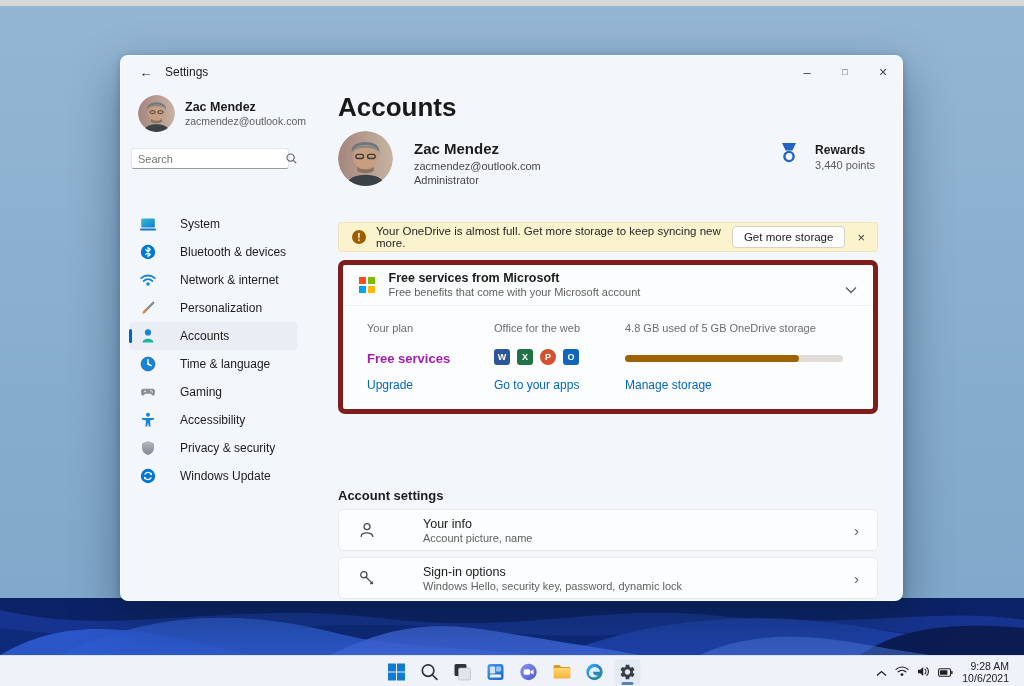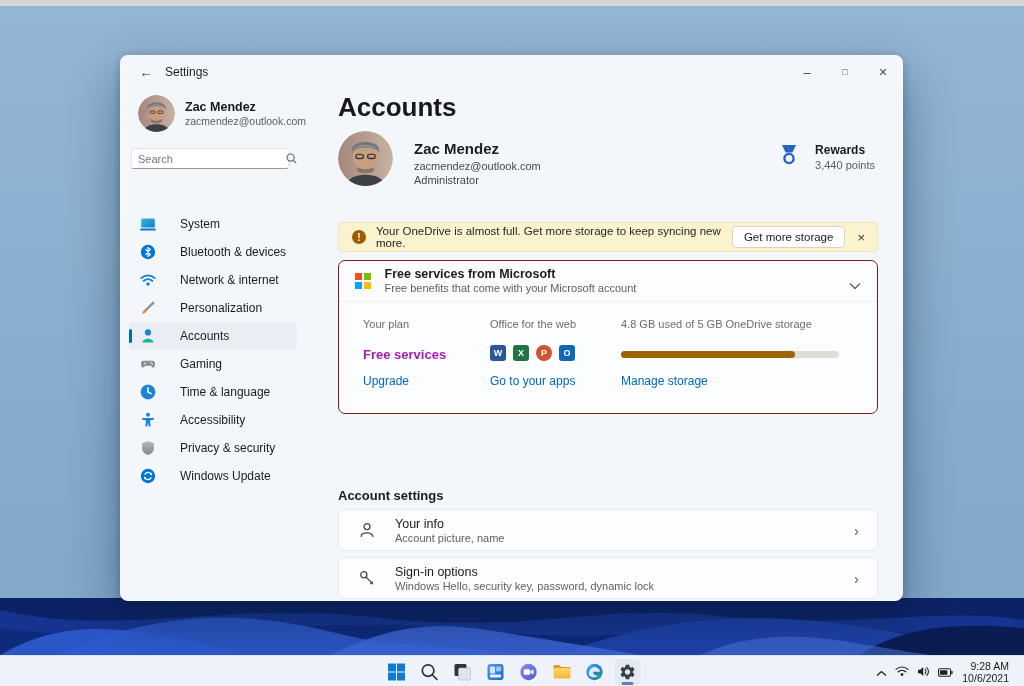--- a/index.html
+++ b/index.html
@@ -67,36 +67,36 @@
   .nav-label { font-size:12px; color:#1b1b1b; white-space:nowrap; }
 
   
   .main { position:absolute; left:216px; top:32px; right:0; bottom:0; }
   .page-title { position:absolute; left:1px; top:4px; font-size:26px; font-weight:600; color:#191919; }
   .acct-row { position:absolute; left:1px; top:43px; width:540px; height:56px; }
   .avatar-lg { position:absolute; left:0; top:0; width:55px; height:55px; border-radius:50%; overflow:hidden; }
   .acct-name { position:absolute; left:76px; top:9px; font-size:15px; font-weight:600; color:#1b1b1b; }
   .acct-email { position:absolute; left:76px; top:29px; font-size:11px; color:#474747; }
   .acct-role { position:absolute; left:76px; top:43px; font-size:11px; color:#474747; }
-  .rewards { position:absolute; right:3px; top:12px; display:flex; align-items:center; gap:17px; }
+  .rewards { position:absolute; right:3px; top:12px; display:flex; align-items:flex-start; gap:17px; }
   .rw-label { font-size:12px; font-weight:600; color:#1b1b1b; line-height:15px; }
   .rw-points { font-size:11px; color:#5d5d5d; line-height:14px; }
 
   .banner { position:absolute; left:1px; top:134px; width:540px; height:30px; background:#fbf2ce;
             border:1px solid #f0e3b6; border-radius:4px; display:flex; align-items:center; }
   .warn-badge { width:14px; height:14px; border-radius:50%; background:#9d5d00; color:#fff;
                 font-size:10px; font-weight:bold; display:flex; align-items:center; justify-content:center;
                 margin:0 10px 0 13px; flex:0 0 auto; }
   .banner-text { font-size:11.5px; color:#262626; flex:1; }
   .banner-btn { font-size:11.5px; color:#1b1b1b; background:#fefefe; border:1px solid #d7d2c4;
                 border-radius:4px; padding:4px 11px; margin-right:10px; white-space:nowrap; font-family:inherit; }
   .banner-close { font-size:13px; color:#3a3a3a; padding:0 12px 0 2px; }
 
   .card { position:absolute; left:1px; top:172px; width:540px; height:154px; background:#fcfdfe;
-          border:1px solid #7f1d1d; border-radius:7px; }
+          border:5px solid #7f1d1d; border-radius:7px; }
   .card-head { position:absolute; top:0; left:0; right:0; height:41px; border-bottom:1px solid #eef0f2;
                display:flex; align-items:center; }
   .mslogo { display:grid; grid-template-columns:7px 7px; grid-template-rows:7px 7px; gap:1.5px;
             margin:0 14px 0 16px; }
   .mslogo span:nth-child(1){background:#f25022;} .mslogo span:nth-child(2){background:#7fba00;}
   .mslogo span:nth-child(3){background:#00a4ef;} .mslogo span:nth-child(4){background:#ffb900;}
   .ch-title { font-size:12.5px; font-weight:600; color:#1b1b1b; line-height:15px; }
   .ch-sub { font-size:11px; color:#5f5f5f; line-height:13px; }
   .card-chevron { position:absolute; right:16px; top:15px; }
   .col { position:absolute; top:41px; }
@@ -106,21 +106,21 @@
   .office-row { position:absolute; top:43px; display:flex; gap:7px; }
   .app-ico { width:16px; height:16px; border-radius:3px; color:#fff; font-size:9px; font-weight:bold;
              display:flex; align-items:center; justify-content:center; }
   .app-word{background:#2b579a;} .app-excel{background:#217346;}
   .app-ppt{background:#d35230; border-radius:50%;} .app-outlook{background:#1066b8;}
   .progress-track { position:absolute; top:49px; width:218px; height:7px; border-radius:4px; background:#e0ddd9; }
   .progress-fill { height:7px; border-radius:4px; background:#9d6304; }
 
   .section-title { position:absolute; left:1px; top:400px; font-size:13px; font-weight:600; color:#1b1b1b; }
   .setting-row { position:absolute; left:1px; width:540px; height:42px; background:#fcfdfe;
-                 border:1px solid #e6eaee; border-radius:5px; display:flex; align-items:center; }
+                 border:1px solid #e6eaee; border-radius:5px; display:flex; align-items:center;gap:28px; }
   .row-ico { width:20px; height:20px; margin:0 18px 0 18px; display:flex; align-items:center;
              justify-content:center; flex:0 0 auto; }
   .row-title { font-size:12.5px; color:#1b1b1b; line-height:16px; }
   .row-sub { font-size:11px; color:#5f5f5f; line-height:13px; }
   .row-chevron { margin-left:auto; padding-right:18px; font-size:15px; color:#5a5a5a; }
 </style>
 </head>
 <body>
 
 <div class="screen">
@@ -235,38 +235,38 @@
             <svg width="16" height="16" viewBox="0 0 16 16">
                 <circle cx="8" cy="4.4" r="3.1" fill="#1884d8"></circle>
                 <path d="M2.6,14.6 C2.6,9.6 13.4,9.6 13.4,14.6 Z" fill="#17b79b"></path>
               </svg>
           </span>
           <span class="nav-label">Accounts</span>
         </div>
         <div class="nav-item">
           <span class="nav-ico">
             <svg width="16" height="16" viewBox="0 0 16 16">
+                <circle cx="8" cy="8" r="7" fill="#1884d8"></circle>
+                <circle cx="8" cy="8" r="7" fill="none" stroke="#0f5fa8" stroke-width="0.6"></circle>
+                <line x1="8" y1="8" x2="8" y2="3.6" stroke="#fff" stroke-width="1.4" stroke-linecap="round"></line>
+                <line x1="8" y1="8" x2="11.2" y2="9.6" stroke="#fff" stroke-width="1.4" stroke-linecap="round"></line>
+              </svg>
+          </span>
+          <span class="nav-label">Time &amp; language</span>
+        </div>
+        <div class="nav-item">
+          <span class="nav-ico">
+            <svg width="16" height="16" viewBox="0 0 16 16">
                 <path d="M3.4,4.8 L12.6,4.8 C14.2,4.8 15.2,6.2 15,7.8 L14.6,10.4 C14.4,11.6 13,12 12.2,11.2 L10.8,9.8 L5.2,9.8 L3.8,11.2 C3,12 1.6,11.6 1.4,10.4 L1,7.8 C0.8,6.2 1.8,4.8 3.4,4.8 Z" fill="#8a8f94"></path>
                 <circle cx="5" cy="7.3" r="0.9" fill="#e8ecef"></circle>
                 <circle cx="11" cy="6.6" r="0.8" fill="#e8ecef"></circle>
                 <circle cx="12.2" cy="8" r="0.8" fill="#e8ecef"></circle>
               </svg>
           </span>
           <span class="nav-label">Gaming</span>
-        </div>
-        <div class="nav-item">
-          <span class="nav-ico">
-            <svg width="16" height="16" viewBox="0 0 16 16">
-                <circle cx="8" cy="8" r="7" fill="#1884d8"></circle>
-                <circle cx="8" cy="8" r="7" fill="none" stroke="#0f5fa8" stroke-width="0.6"></circle>
-                <line x1="8" y1="8" x2="8" y2="3.6" stroke="#fff" stroke-width="1.4" stroke-linecap="round"></line>
-                <line x1="8" y1="8" x2="11.2" y2="9.6" stroke="#fff" stroke-width="1.4" stroke-linecap="round"></line>
-              </svg>
-          </span>
-          <span class="nav-label">Time &amp; language</span>
         </div>
         <div class="nav-item">
           <span class="nav-ico">
             <svg width="16" height="16" viewBox="0 0 16 16">
                 <circle cx="8" cy="2.8" r="2" fill="#1884d8"></circle>
                 <path d="M2,6 L14,6 L14,7.6 L10,8.4 L10.6,14.6 L8.8,14.6 L8,10.6 L7.2,14.6 L5.4,14.6 L6,8.4 L2,7.6 Z" fill="#1884d8"></path>
               </svg>
           </span>
           <span class="nav-label">Accessibility</span>
         </div>

